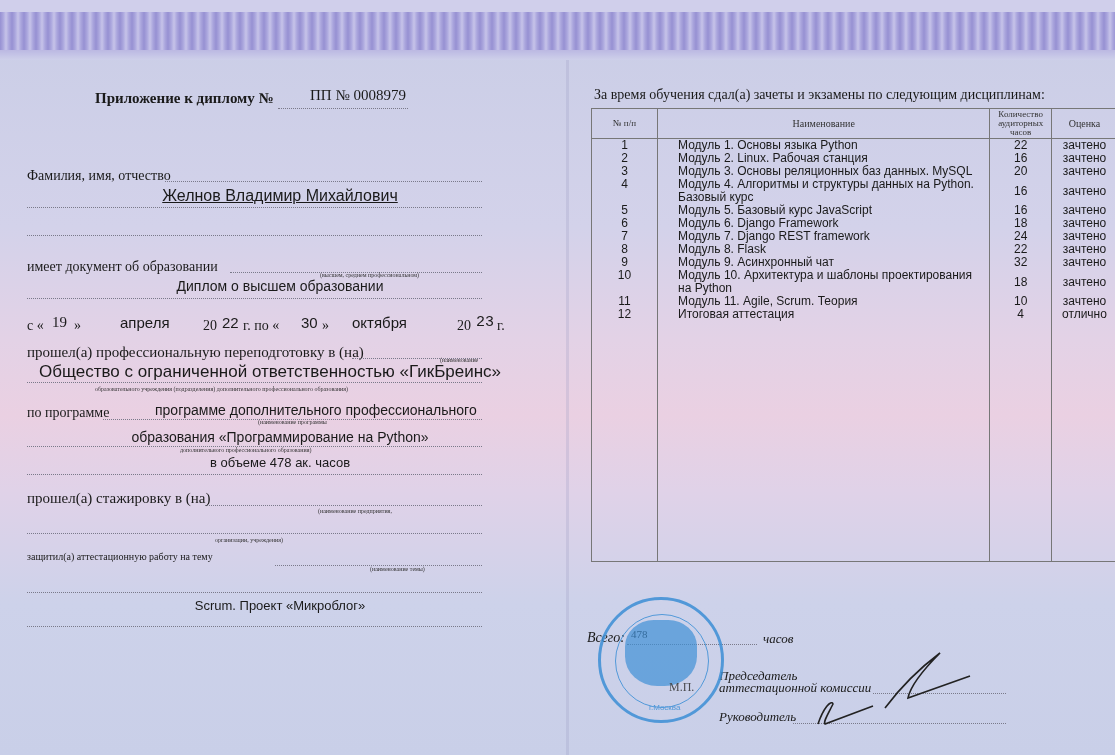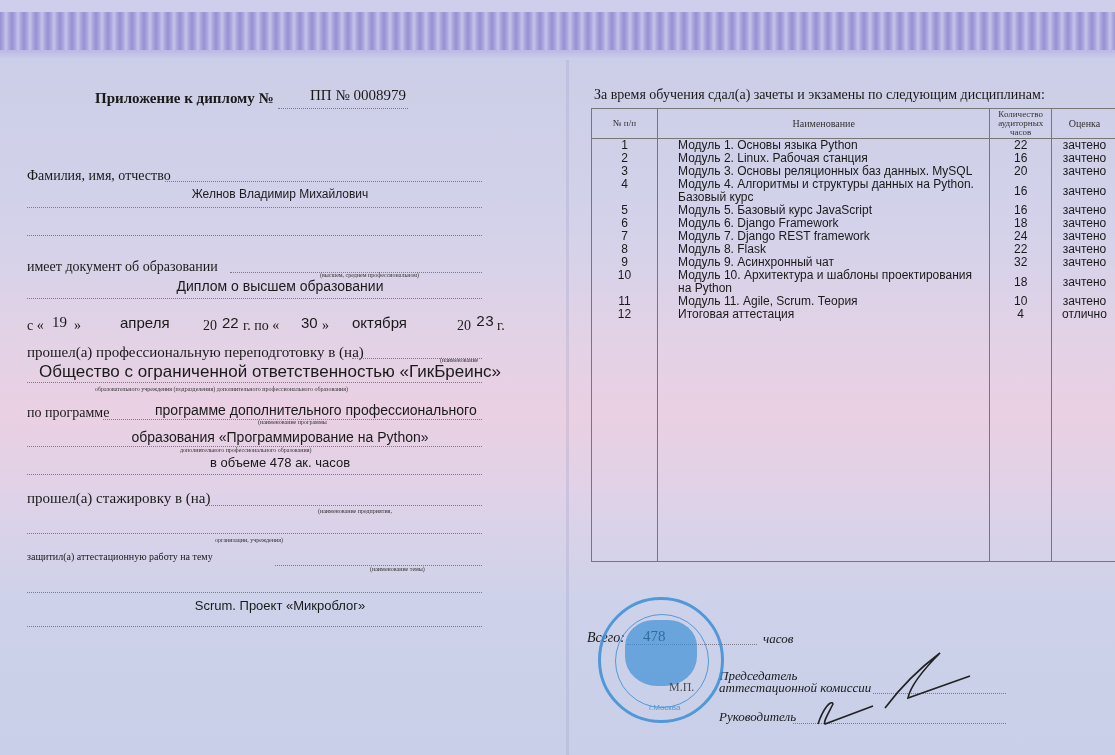--- a/index.html
+++ b/index.html
@@ -39,21 +39,21 @@
 <div class="border-top"></div>
 <div class="fold"></div>
 
 <div class="page left">
   <div class="abs" style="left:95px;top:30px;font-size:15px;font-weight:bold;">Приложение к диплому  №</div>
   <div class="abs val" style="left:310px;top:27px;font-size:15px;font-family:'Liberation Serif',serif;">ПП № 0008979</div>
   <div class="line" style="left:278px;top:48px;width:130px;"></div>
 
   <div class="abs lbl" style="left:27px;top:108px;font-size:14px;">Фамилия, имя, отчество</div>
   <div class="line" style="left:165px;top:121px;width:317px;"></div>
-  <div class="abs val" style="left:0;width:560px;text-align:center;top:127px;font-size:12px;">Желнов Владимир Михайлович</div>
+  <div class="abs val" style="left:0;width:560px;text-align:center;top:127px;font-size:16px;text-decoration:underline;">Желнов Владимир Михайлович</div>
   <div class="line" style="left:27px;top:147px;width:455px;"></div>
   <div class="line" style="left:27px;top:175px;width:455px;"></div>
 
   <div class="abs lbl" style="left:27px;top:199px;font-size:14px;">имеет документ об образовании</div>
   <div class="line" style="left:230px;top:212px;width:252px;"></div>
   <div class="cap" style="left:320px;top:212px;">(высшем, среднем профессиональном)</div>
   <div class="abs val" style="left:0;width:560px;text-align:center;top:218px;font-size:14px;">Диплом о высшем образовании</div>
   <div class="line" style="left:27px;top:238px;width:455px;"></div>
 
   <div>
@@ -191,21 +191,21 @@
       <tr style="height:240px;">
         <td style="border-bottom:1px solid #777;"></td>
           <td style="border-bottom:1px solid #777;"></td>
           <td style="border-bottom:1px solid #777;"></td>
           <td style="border-bottom:1px solid #777;"></td>
       </tr>
     </tbody>
   </table>
 
   <div class="abs" style="left:12px;top:570px;font-size:14px;font-style:italic;">Всего:</div>
-  <div class="abs" style="left:68px;top:568px;font-size:15px;text-align:center;">478</div>
+  <div class="abs" style="left:56px;top:568px;font-size:11px;text-align:center;">478</div>
   <div class="line" style="left:52px;top:584px;width:130px;"></div>
   <div class="abs" style="left:188px;top:571px;font-size:13px;font-style:italic;">часов</div>
 
   <div class="abs" style="left:144px;top:608px;font-size:13px;font-style:italic;">Председатель</div>
   <div class="abs" style="left:144px;top:620px;font-size:13px;font-style:italic;">аттестационной комиссии</div>
   <div class="line" style="left:298px;top:633px;width:133px;"></div>
   <svg class="abs" style="left:305px;top:588px;" width="100" height="70">
     <path d="M5,60 C20,40 40,20 60,5 C40,25 30,40 28,50 L90,28" stroke="#222" stroke-width="1.6" fill="none"></path>
   </svg>
 

